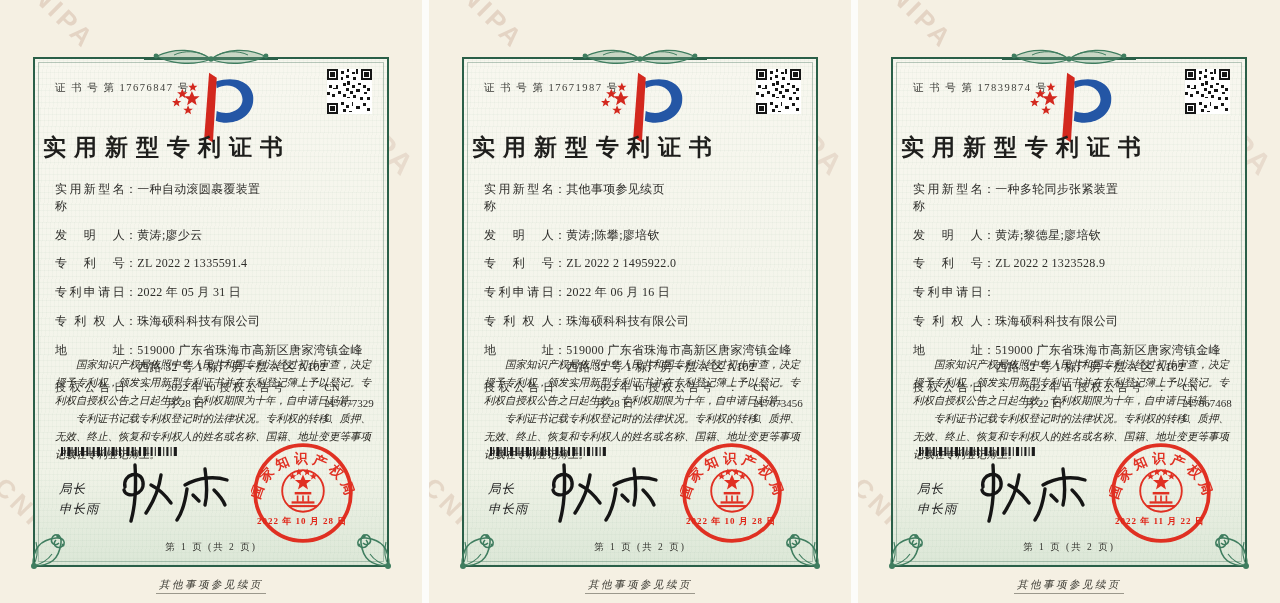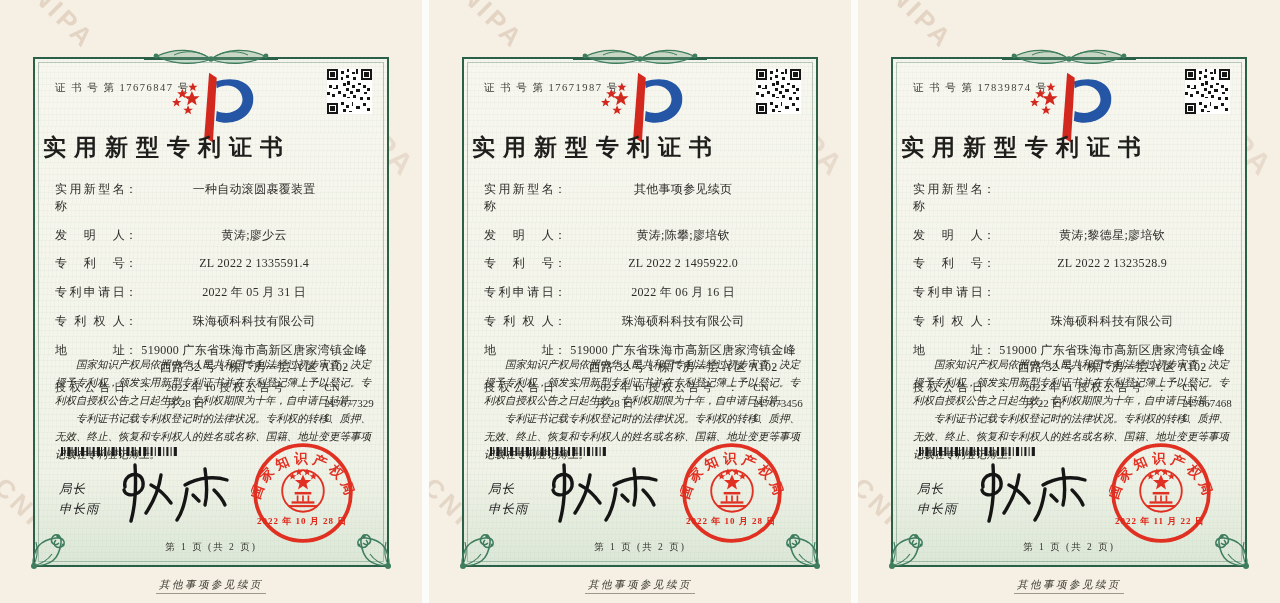--- a/index.html
+++ b/index.html
@@ -31,21 +31,21 @@
   .logo{position:absolute;top:11px;left:50%;transform:translateX(-50%);width:98px;height:86px;}
   .qr{position:absolute;top:10px;right:15px;width:45px;height:45px;}
   .title{position:absolute;top:73px;left:0;right:0;
          font-weight:bold;font-size:23px;letter-spacing:8px;text-indent:8px;color:#1e1e1c;}
 
   .fields{position:absolute;top:122px;left:20px;right:16px;}
   .frow{display:flex;align-items:flex-start;font-size:12px;color:#2e2d2a;
         margin-bottom:12px;letter-spacing:0.3px;line-height:1.4;}
   .flabel{width:70px;flex:0 0 70px;text-align:justify;text-align-last:justify;}
   .fcolon{flex:0 0 11px;}
-  .fvalue{flex:1;text-align:center;}
+  .fvalue{flex:1;}
   .frow.addr{margin-bottom:5px;}
   .grant{display:flex;font-size:11px;letter-spacing:0;margin-bottom:0;}
   .grant .gi{display:flex;gap:15px;}
   .grant .gi1{flex:0 0 52%;}
   .grant .gi2{flex:1;}
   .grant .gi2 .flabel{width:64px;flex:0 0 64px;}
 
   .paras{position:absolute;top:297px;left:20px;right:16px;font-style:italic;
          font-size:10.5px;line-height:1.72;text-align:justify;color:#26251f;}
   .paras p{margin:0;text-indent:2em;}
@@ -634,20 +634,21 @@
             <rect x="14" y="27" width="2" height="1"></rect>
       </g>
     </svg>
 
     <div class="title">实用新型专利证书</div>
 
     <div class="fields">
       <div class="frow">
         <span class="flabel">实用新型名称</span>
             <span class="fcolon">：</span>
+        <span class="fvalue">一种多轮同步张紧装置</span>
       </div>
       <div class="frow">
         <span class="flabel">发明人</span>
             <span class="fcolon">：</span>
         <span class="fvalue">黄涛;黎德星;廖培钦</span>
       </div>
       <div class="frow">
         <span class="flabel">专利号</span>
             <span class="fcolon">：</span>
         <span class="fvalue">ZL 2022 2 1323528.9</span>

